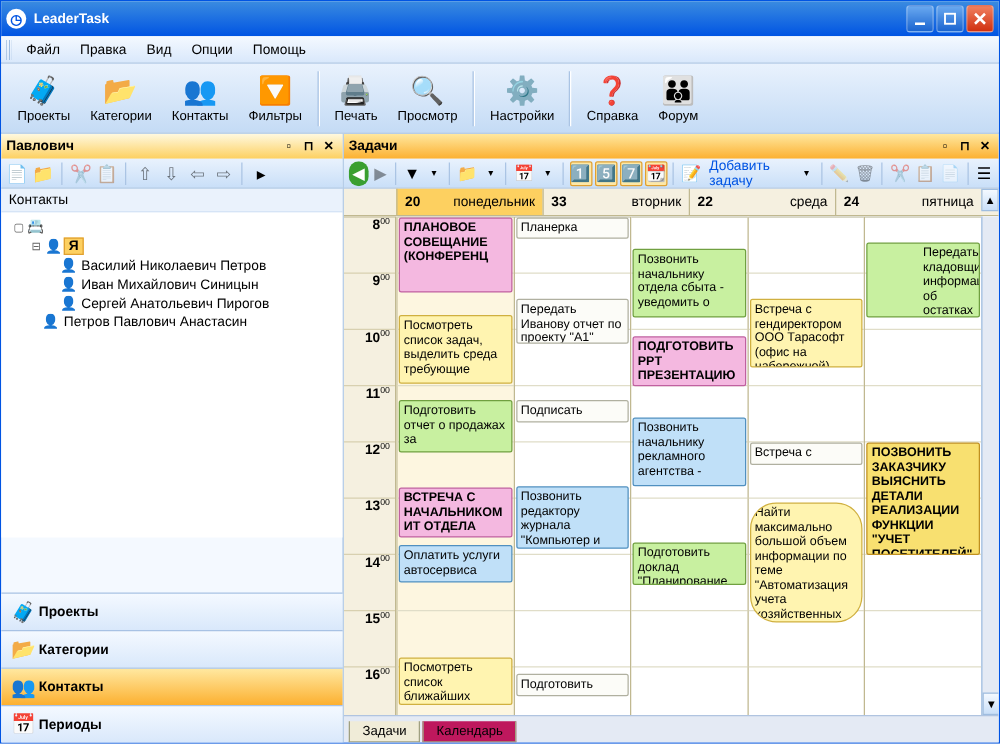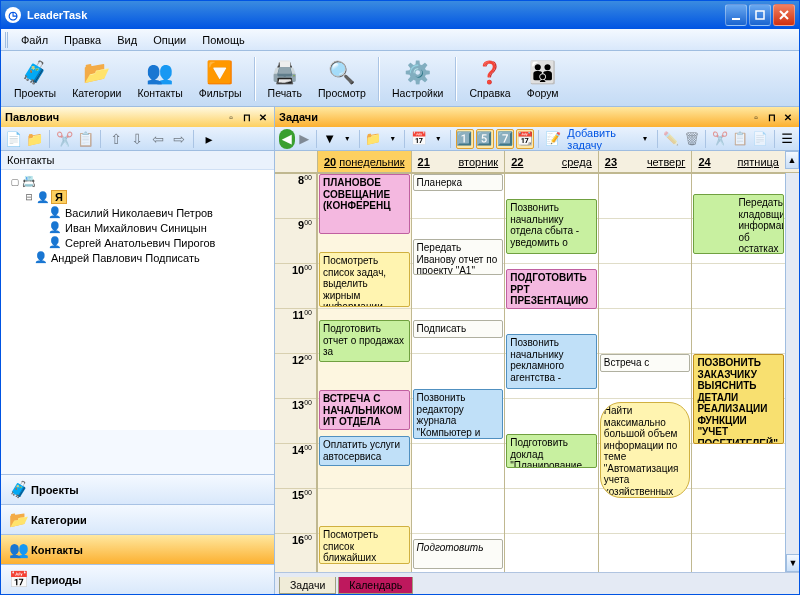--- a/index.html
+++ b/index.html
@@ -41,21 +41,21 @@
 .navitem.sel { background:linear-gradient(#ffe8a0,#fcb030); }
 .navitem .nicon { width:22px; font-size:16px; }
 .navitem .nlbl { font-weight:bold; }
 .rightpane { flex:1; display:flex; flex-direction:column; overflow:hidden; }
 .rtoolbar { height:24px; background:linear-gradient(#e9f2fd,#c9dff8); display:flex; align-items:center; padding:0 4px; gap:2px; border-bottom:1px solid #9fbde0; flex-wrap:nowrap; overflow:hidden; }
 .rtoolbar .ibtn { width:20px; height:20px; display:flex; align-items:center; justify-content:center; cursor:pointer; border:1px solid transparent; border-radius:2px; font-size:13px; }
 .rtoolbar .ibtn.tog { border:1px solid #e0a030; background:#fde8a8; }
 .rtoolbar .addlbl { color:#0054e3; cursor:pointer; padding:0 3px; }
 .calhdr { height:22px; display:flex; background:#f5f0e0; border-bottom:1px solid #c0b890; }
 .timecol { width:42px; }
-.dcol { flex:1; border-left:1px solid #c0b890; display:flex; align-items:center; justify-content:space-between; padding:0 6px; font-size:10.5px;text-decoration:underline; }
+.dcol { flex:1; border-left:1px solid #c0b890; display:flex; align-items:center; justify-content:space-between; padding:0 6px; font-size:10.5px; }
 .dcol .dn { font-weight:bold; }
 .dcol.today { background:#fdd060; }
 .calbody { flex:1; display:flex; overflow:hidden; background:#fff; }
 .timegut { width:42px; display:flex; flex-direction:column; background:#f5f0e0; border-right:1px solid #c0b890; }
 .trow { height:45px; border-bottom:1px solid #d8d0b0; text-align:right; padding-right:4px; font-size:10px; }
 .trow sup { font-size:7px; }
 .allday { height:20px; border-bottom:1px solid #c0b890; }
 .daycolwrap { flex:1; display:flex; position:relative; overflow:hidden; }
 .daycol { flex:1; border-left:1px solid #c0b890; display:flex; flex-direction:column; position:relative; }
 .daycol.today { background:#fdf6e0; }
@@ -193,21 +193,21 @@
             <div class="tnode" style="padding-left: 38px;">
               <span class="ticon">👤</span>
               <span class="tname">Иван Михайлович Синицын</span>
             </div>
             <div class="tnode" style="padding-left: 38px;">
               <span class="ticon">👤</span>
               <span class="tname">Сергей Анатольевич Пирогов</span>
             </div>
             <div class="tnode" style="padding-left: 24px;">
               <span class="ticon">👤</span>
-              <span class="tname">Андрей Павлович Подписать</span>
+              <span class="tname">Петров Павлович Анастасин</span>
             </div>
           </div>
       </div>
       <div class="navbot" id="navbot">
           <div class="navitem">
             <span class="nicon">🧳</span>
             <span class="nlbl">Проекты</span>
           </div>
           <div class="navitem">
             <span class="nicon">📂</span>
@@ -264,30 +264,26 @@
         <span class="ibtn">☰</span>
       </div>
       <div class="calhdr">
         <div class="timecol"></div>
         <div id="dayhdrs" style="display:flex;flex:1">
             <div class="dcol today">
               <span class="dn">20</span>
               <span>понедельник</span>
             </div>
             <div class="dcol">
-              <span class="dn">21</span>
+              <span class="dn">33</span>
               <span>вторник</span>
             </div>
             <div class="dcol">
               <span class="dn">22</span>
               <span>среда</span>
-            </div>
-            <div class="dcol">
-              <span class="dn">23</span>
-              <span>четверг</span>
             </div>
             <div class="dcol">
               <span class="dn">24</span>
               <span>пятница</span>
             </div>
           </div>
         <div class="scrollbtn">▲</div>
       </div>
       <div class="calbody">
         <div class="timegut">
@@ -311,21 +307,21 @@
                 <div class="hr"></div>
                 <div class="hr"></div>
                 <div class="hr"></div>
                 <div class="hr"></div>
                 <div class="hr"></div>
                 <div class="hr"></div>
                 <div class="hr"></div>
                 <div class="hr"></div>
                 <div class="hr"></div>
                 <div class="evt magenta" style="top: 0px; height: 60px;">ПЛАНОВОЕ СОВЕЩАНИЕ (КОНФЕРЕНЦ</div>
-                <div class="evt yellow" style="top: 78px; height: 55px;">Посмотреть список задач, выделить жирным информации</div>
+                <div class="evt yellow" style="top: 78px; height: 55px;">Посмотреть список задач, выделить среда требующие</div>
                 <div class="evt green" style="top: 146px; height: 42px;">Подготовить отчет о продажах за</div>
                 <div class="evt magenta" style="top: 216px; height: 40px;">ВСТРЕЧА С НАЧАЛЬНИКОМ ИТ ОТДЕЛА</div>
                 <div class="evt blue" style="top: 262px; height: 30px;">Оплатить услуги автосервиса</div>
                 <div class="evt yellow" style="top: 352px; height: 38px;">Посмотреть список ближайших значимых</div>
               </div>
             </div>
             <div class="daycol">
               <div class="allcell"></div>
               <div class="evtarea">
                 <div class="hr"></div>
@@ -334,21 +330,21 @@
                 <div class="hr"></div>
                 <div class="hr"></div>
                 <div class="hr"></div>
                 <div class="hr"></div>
                 <div class="hr"></div>
                 <div class="hr"></div>
                 <div class="evt white" style="top: 0px; height: 17px;">Планерка</div>
                 <div class="evt white" style="top: 65px; height: 36px;">Передать Иванову отчет по проекту "A1"</div>
                 <div class="evt white" style="top: 146px; height: 18px;">Подписать</div>
                 <div class="evt blue" style="top: 215px; height: 50px;">Позвонить редактору журнала "Компьютер и</div>
-                <div class="evt white" style="top: 365px; height: 30px; font-style: italic;">Подготовить</div>
+                <div class="evt white" style="top: 365px; height: 18px;">Подготовить</div>
               </div>
             </div>
             <div class="daycol">
               <div class="allcell"></div>
               <div class="evtarea">
                 <div class="hr"></div>
                 <div class="hr"></div>
                 <div class="hr"></div>
                 <div class="hr"></div>
                 <div class="hr"></div>
@@ -367,20 +363,21 @@
               <div class="evtarea">
                 <div class="hr"></div>
                 <div class="hr"></div>
                 <div class="hr"></div>
                 <div class="hr"></div>
                 <div class="hr"></div>
                 <div class="hr"></div>
                 <div class="hr"></div>
                 <div class="hr"></div>
                 <div class="hr"></div>
+                <div class="evt yellow" style="top: 65px; height: 55px;">Встреча с гендиректором ООО Тарасофт (офис на набережной)</div>
                 <div class="evt white" style="top: 180px; height: 18px;">Встреча с клиентом</div>
                 <div class="evt yellow" style="top: 228px; height: 96px; border-radius: 21px;">Найти максимально большой объем информации по теме "Автоматизация учета хозяйственных операций на предприятии"</div>
               </div>
             </div>
             <div class="daycol">
               <div class="allcell"></div>
               <div class="evtarea">
                 <div class="hr"></div>
                 <div class="hr"></div>
                 <div class="hr"></div>

